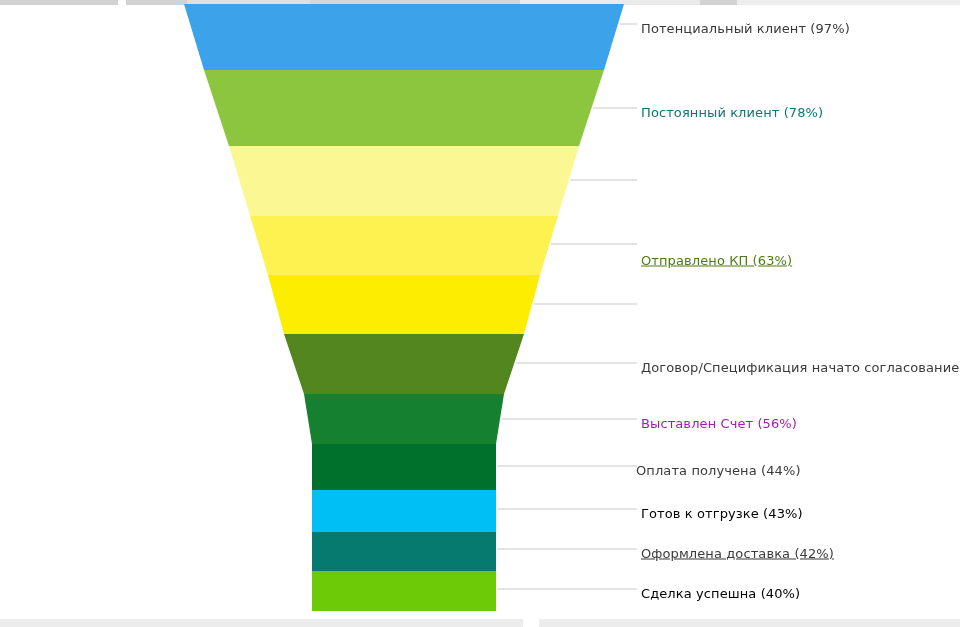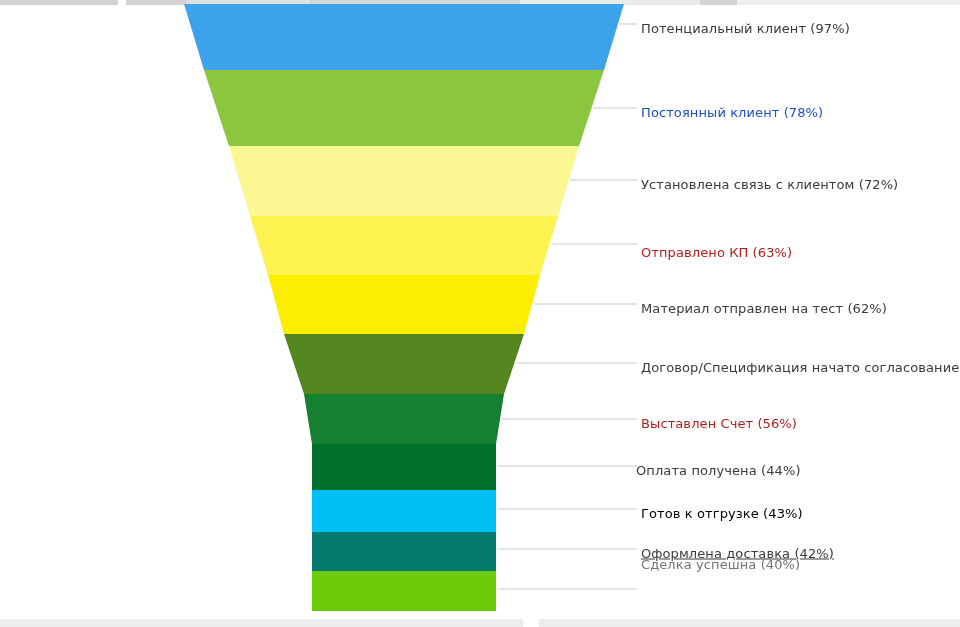--- a/index.html
+++ b/index.html
@@ -46,29 +46,27 @@
       <line x1="533.6355932203389" y1="304" x2="637" y2="304" stroke="#c9c9c9" stroke-width="1"></line>
       <line x1="515.8333333333334" y1="363" x2="637" y2="363" stroke="#c9c9c9" stroke-width="1"></line>
       <line x1="501.5" y1="419" x2="637" y2="419" stroke="#c9c9c9" stroke-width="1"></line>
       <line x1="497.5" y1="466" x2="637" y2="466" stroke="#c9c9c9" stroke-width="1"></line>
       <line x1="497.5" y1="509" x2="637" y2="509" stroke="#c9c9c9" stroke-width="1"></line>
       <line x1="497.5" y1="549" x2="637" y2="549" stroke="#c9c9c9" stroke-width="1"></line>
       <line x1="497.5" y1="589" x2="637" y2="589" stroke="#c9c9c9" stroke-width="1"></line>
     </svg>
 
   <div class="label" style="left: 641px; top: 28px; color: rgb(58, 58, 58);">Потенциальный клиент (97%)</div>
-  <div class="label" style="left: 641px; top: 112px; color: #1d4ed8; text-align: center;">Постоянный клиент (78%)</div>
-  <div class="label" style="left: 641px; top: 184px; color: rgb(58, 58, 58);">Установлена связь с клиентом (72%)</div>
-  <div class="label" style="left: 641px; top: 252px; color: #b91c1c;">Отправлено КП (63%)</div>
-  <div class="label" style="left: 641px; top: 308px; color: rgb(58, 58, 58);">Материал отправлен на тест (62%)</div>
+  <div class="label" style="left: 641px; top: 112px; color: #0f766e; text-align: center;">Постоянный клиент (78%)</div>
+  <div class="label" style="left: 641px; top: 260px; color: #4d7c0f; text-decoration: underline;">Отправлено КП (63%)</div>
   <div class="label" style="left: 641px; top: 367px; color: rgb(58, 58, 58);">Договор/Спецификация начато согласование (60%)</div>
-  <div class="label" style="left: 641px; top: 423px; color: #b91c1c;">Выставлен Счет (56%)</div>
+  <div class="label" style="left: 641px; top: 423px; color: #a21caf;">Выставлен Счет (56%)</div>
   <div class="label" style="left: 636px; top: 470px; color: rgb(58, 58, 58);">Оплата получена (44%)</div>
   <div class="label" style="left: 641px; top: 513px; color: #000000;">Готов к отгрузке (43%)</div>
   <div class="label" style="left: 641px; top: 553px; color: rgb(58, 58, 58); text-decoration: underline;">Оформлена доставка (42%)</div>
-  <div class="label" style="left: 641px; top: 564px; color: #737373;">Сделка успешна (40%)</div>
+  <div class="label" style="left: 641px; top: 593px; color: #000000;">Сделка успешна (40%)</div>
 
   <div class="strip" id="bottom-strip" style="top: 619px; height: 8px;">
       <div class="strip-seg" style="left: 0px; width: 523px; background: rgb(236, 236, 236);"></div>
       <div class="strip-seg" style="left: 523px; width: 16px; background: rgb(255, 255, 255);"></div>
       <div class="strip-seg" style="left: 539px; width: 421px; background: rgb(236, 236, 236);"></div>
     </div>
 </div>
 
 </body></html>

